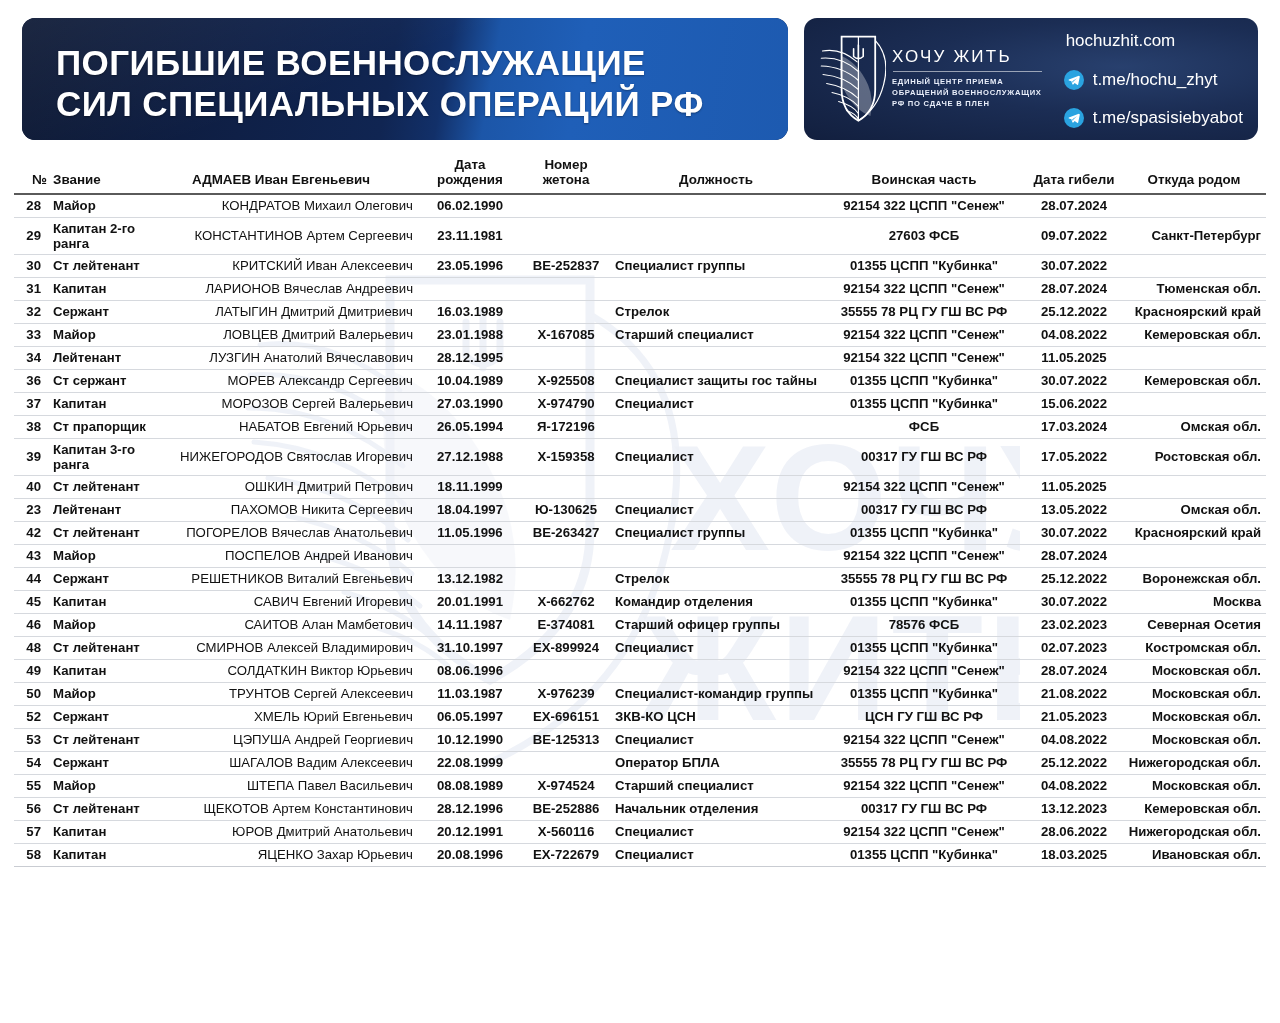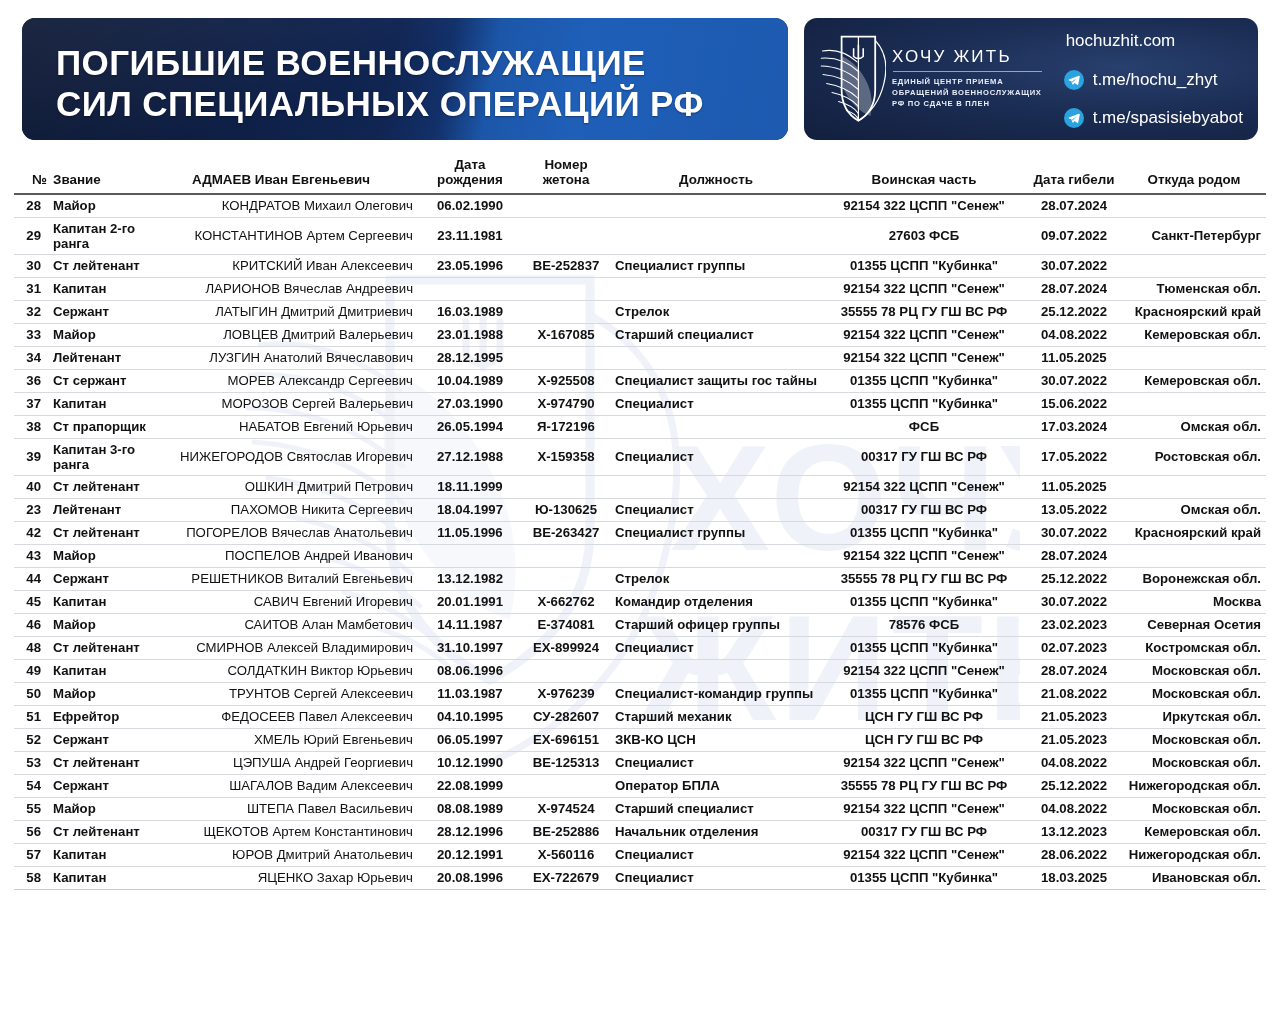--- a/index.html
+++ b/index.html
@@ -516,31 +516,20 @@
             <td class="c-rank">Майор</td>
             <td class="c-name">ТРУНТОВ Сергей Алексеевич</td>
             <td class="c-dob">11.03.1987</td>
             <td class="c-tag">Х-976239</td>
             <td class="c-pos">Специалист-командир группы</td>
             <td class="c-unit">01355 ЦСПП "Кубинка"</td>
             <td class="c-dod">21.08.2022</td>
             <td class="c-from">Московская обл.</td>
           </tr>
           <tr>
-            <td class="c-num">51</td>
-            <td class="c-rank">Ефрейтор</td>
-            <td class="c-name">ФЕДОСЕЕВ Павел Алексеевич</td>
-            <td class="c-dob">04.10.1995</td>
-            <td class="c-tag">СУ-282607</td>
-            <td class="c-pos">Старший механик</td>
-            <td class="c-unit">ЦСН ГУ ГШ ВС РФ</td>
-            <td class="c-dod">21.05.2023</td>
-            <td class="c-from">Иркутская обл.</td>
-          </tr>
-          <tr>
             <td class="c-num">52</td>
             <td class="c-rank">Сержант</td>
             <td class="c-name">ХМЕЛЬ Юрий Евгеньевич</td>
             <td class="c-dob">06.05.1997</td>
             <td class="c-tag">ЕХ-696151</td>
             <td class="c-pos">ЗКВ-КО ЦСН</td>
             <td class="c-unit">ЦСН ГУ ГШ ВС РФ</td>
             <td class="c-dod">21.05.2023</td>
             <td class="c-from">Московская обл.</td>
           </tr>

